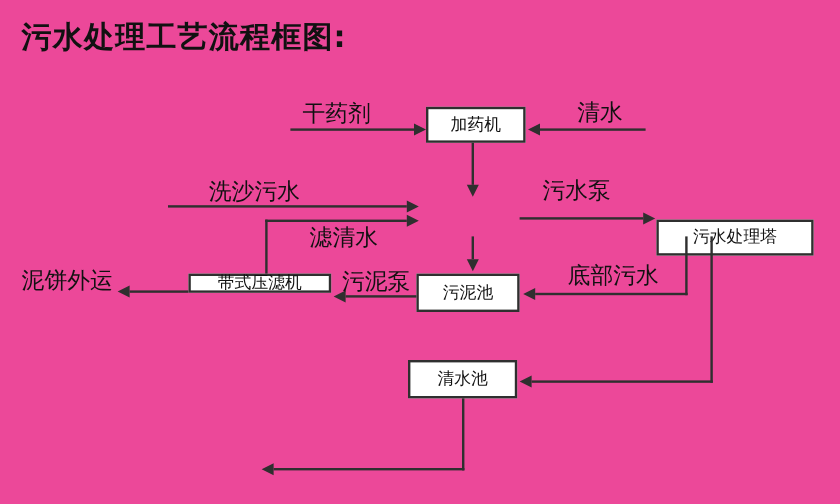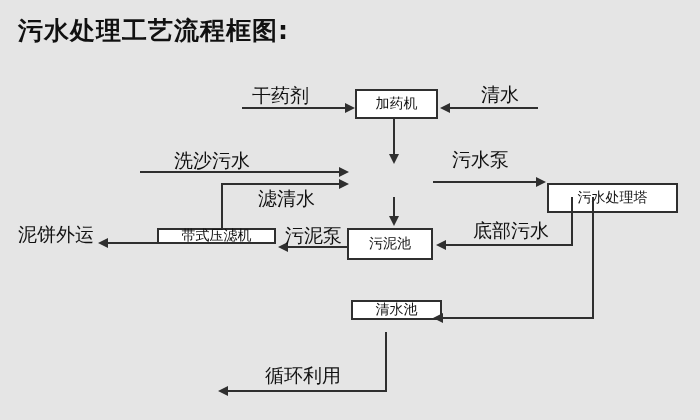--- a/index.html
+++ b/index.html
@@ -1,21 +1,21 @@
 <!DOCTYPE html>
 <html><head>
 <meta charset="utf-8">
 <style>
   :root { --ink: #2f2f2f; --text: #111111; }
   * { box-sizing: border-box; margin: 0; padding: 0; }
   body { background: #ffffff; font-family: "DejaVu Sans", sans-serif; }
   .stage {
     position: relative;
     width: 700px; height: 420px;
-    background: #e5e5e5;
+    background: #ec4899;
     overflow: hidden;
   }
   .title {
     position: absolute; left: 18px; top: 14px;
     font-size: 25px; font-weight: bold; color: var(--text);
     letter-spacing: 1px; white-space: nowrap;
   }
   .node {
     position: absolute;
     border: 2px solid var(--ink);
@@ -48,21 +48,21 @@
   </div>
   <div class="node" style="left:547px; top:183px; width:131px; height:30px;">
     <span>污水处理塔</span>
   </div>
   <div class="node" style="left:347px; top:228px; width:86px;  height:32px;">
     <span>污泥池</span>
   </div>
   <div class="node" style="left:157px; top:228px; width:119px; height:16px;">
     <span>带式压滤机</span>
   </div>
-  <div class="node" style="left:351px; top:300px; width:91px;  height:20px;">
+  <div class="node" style="left:340px; top:300px; width:91px;  height:32px;">
     <span>清水池</span>
   </div>
 
   <div class="hline" style="left:242px; top:107px; width:103px;"></div>
   <div class="arr arr-right" style="left:345px; top:103px;"></div>
   <div class="lbl" style="left:252px; top:86px;">干药剂</div>
 
   <div class="hline" style="left:450px; top:107px; width:88px;"></div>
   <div class="arr arr-left" style="left:440px; top:103px;"></div>
   <div class="lbl" style="left:481px; top:85px;">清水</div>
@@ -99,15 +99,14 @@
   <div class="arr arr-left" style="left:436px; top:240px;"></div>
   <div class="lbl" style="left:473px; top:221px;">底部污水</div>
 
   <div class="vline" style="left:592px; top:197px; height:122px;"></div>
   <div class="hline" style="left:443px; top:317px; width:151px;"></div>
   <div class="arr arr-left" style="left:433px; top:313px;"></div>
 
   <div class="vline" style="left:385px; top:332px; height:60px;"></div>
   <div class="hline" style="left:228px; top:390px; width:159px;"></div>
   <div class="arr arr-left" style="left:218px; top:386px;"></div>
-  <div class="lbl" style="left:265px; top:366px;">循环利用</div>
 
 </div>
 
 </body></html>

